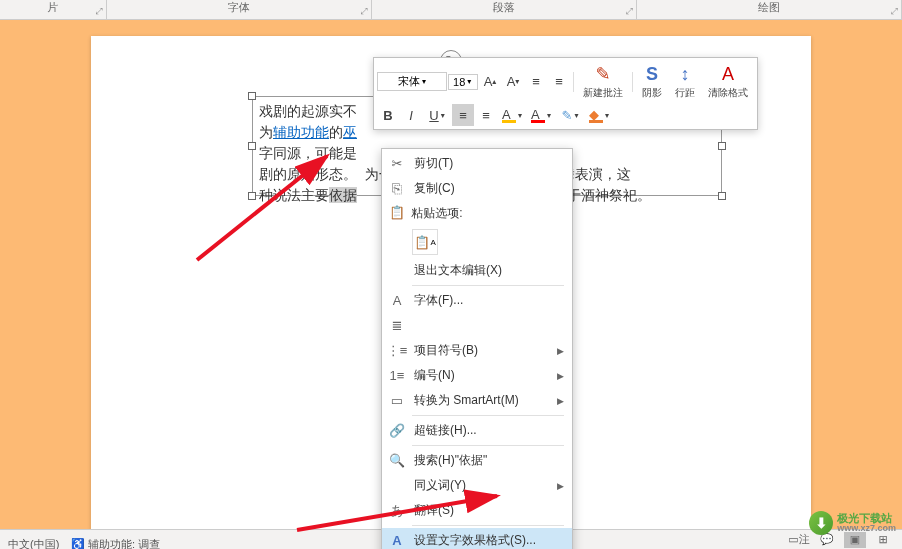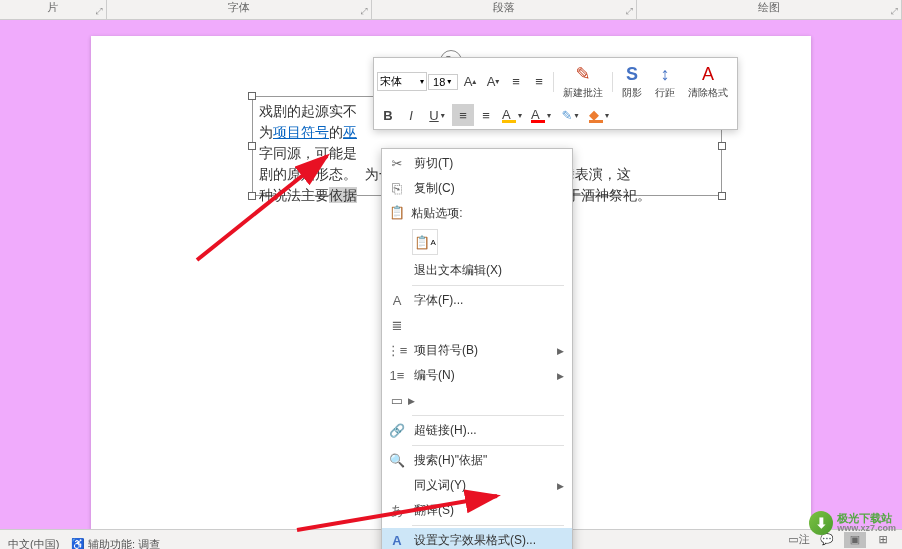--- a/index.html
+++ b/index.html
@@ -2,39 +2,39 @@
 <html><head>
   <meta charset="utf-8">
   <style>
     * { margin: 0; padding: 0; box-sizing: border-box; }
     body { font-family: "Microsoft YaHei", "SimSun", sans-serif; font-size: 12px; background: #f3f2f1; width: 902px; height: 549px; overflow: hidden; position: relative; }
     
     .ribbon-groups { display: flex; height: 20px; border-bottom: 1px solid #ccc; background: #f3f2f1; }
     .ribbon-group { flex: 1; text-align: center; color: #666; font-size: 11px; border-right: 1px solid #ccc; position: relative; }
     .ribbon-group .expand-icon { position: absolute; right: 3px; bottom: 2px; font-size: 9px; color: #888; }
     
-    .doc-area { background: #f0abfc; height: 529px; position: relative; display: flex; justify-content: center; padding-top: 16px; text-decoration: underline; }
+    .doc-area { background: #fdba74; height: 529px; position: relative; display: flex; justify-content: center; padding-top: 16px; text-decoration: underline; }
     .page { background: white; width: 720px; box-shadow: 0 1px 4px rgba(0,0,0,0.2); position: relative; padding: 60px 80px; }
     
     .rotate-handle { position: absolute; top: 30px; left: 50%; transform: translateX(-50%); width: 22px; height: 22px; border: 1px solid #888; border-radius: 50%; background: white; display: flex; align-items: center; justify-content: center; font-size: 14px; }
     
     .textbox-container { position: absolute; top: 76px; left: 252px; width: 470px; height: 100px; border: 1px solid #999; }
     .sel-handle { position: absolute; width: 8px; height: 8px; border: 1px solid #666; background: white; }
     .sh-tl { top: -5px; left: -5px; } .sh-tr { top: -5px; right: -5px; }
     .sh-bl { bottom: -5px; left: -5px; } .sh-br { bottom: -5px; right: -5px; }
     .sh-ml { top: 50%; left: -5px; margin-top: -4px; } .sh-mr { top: 50%; right: -5px; margin-top: -4px; }
     .sh-mt { top: -5px; left: 50%; margin-left: -4px; } .sh-mb { bottom: -5px; left: 50%; margin-left: -4px; }
     
     .textbox-text { padding: 4px 6px; font-size: 14px; line-height: 1.5; color: #333; }
     .link { color: #0563c1; text-decoration: underline; }
     .highlight { background: #d0d0d0; }
     
     .mini-toolbar { position: absolute; top: 57px; left: 373px; background: white; border: 1px solid #c0c0c0; box-shadow: 0 2px 8px rgba(0,0,0,0.2); padding: 3px; display: flex; flex-direction: column; gap: 2px; z-index: 10; }
     .mt-row { display: flex; align-items: center; gap: 1px; }
-    .mt-font-sel { border: 1px solid #ccc; padding: 1px 2px; font-size: 11px; min-width: 46px; display: inline-flex; align-items: center; gap: 16px; }
+    .mt-font-sel { border: 1px solid #ccc; padding: 1px 20px; font-size: 11px; min-width: 46px; display: inline-flex; align-items: center; }
     .mt-size-sel { border: 1px solid #ccc; padding: 1px 4px; font-size: 11px; min-width: 30px; display: inline-flex; align-items: center; }
     .mt-btn { width: 22px; height: 22px; display: inline-flex; align-items: center; justify-content: center; font-size: 13px; color: #444; cursor: pointer; }
     .mt-btn.wide { width: 28px; }
     .mt-big-btn { display: flex; flex-direction: column; align-items: center; padding: 2px 6px; font-size: 10px; color: #444; cursor: pointer; }
     .mt-big-btn .icon { font-size: 18px; margin-bottom: 1px; }
     .mt-sep { width: 1px; height: 20px; background: #ddd; margin: 0 2px; }
     .active-bg { background: #d0d0d0; }
     .color-strip { display: block; width: 14px; height: 3px; background: red; margin-top: -2px; }
     .color-strip.yellow { background: #ffc000; }
     .color-strip.orange { background: #ed7d31; }
@@ -97,21 +97,21 @@
     <div class="sel-handle sh-tl"></div>
     <div class="sel-handle sh-tr"></div>
     <div class="sel-handle sh-bl"></div>
     <div class="sel-handle sh-br"></div>
     <div class="sel-handle sh-ml"></div>
     <div class="sel-handle sh-mr"></div>
     <div class="sel-handle sh-mt"></div>
     <div class="sel-handle sh-mb"></div>
     <div class="textbox-text">
       <span>戏剧的起源实不</span><br>
-      <span>为</span><a class="link">项目符号</a><span>的</span><a class="link">巫</a><br>
+      <span>为</span><a class="link">辅助功能</a><span>的</span><a class="link">巫</a><br>
       <span>字同源，可能是</span><br>
       <span>剧的原始形态。</span>&nbsp;&nbsp;<span>为一为劳动庆祝丰收时的即兴歌舞表演，这</span><br>
       <span>种说法主要</span><span class="highlight">依据</span><span style="visibility:hidden">占位占位占位占位占位占位</span><span>最起源于酒神祭祀。</span>
     </div>
   </div>
 </div>
 
 <div class="mini-toolbar">
   <div class="mt-row">
     <span class="mt-font-sel">
@@ -206,20 +206,21 @@
     <span class="menu-label">项目符号(B)</span>
     <span class="menu-arrow">▶</span>
   </div>
   <div class="menu-item">
     <span class="menu-icon">1≡</span>
     <span class="menu-label">编号(N)</span>
     <span class="menu-arrow">▶</span>
   </div>
   <div class="menu-item">
     <span class="menu-icon">▭</span>
+    <span class="menu-label">转换为 SmartArt(M)</span>
     <span class="menu-arrow">▶</span>
   </div>
   <div class="menu-sep"></div>
   <div class="menu-item">
     <span class="menu-icon">🔗</span>
     <span class="menu-label">超链接(H)...</span>
   </div>
   <div class="menu-sep"></div>
   <div class="menu-item">
     <span class="menu-icon">🔍</span>

